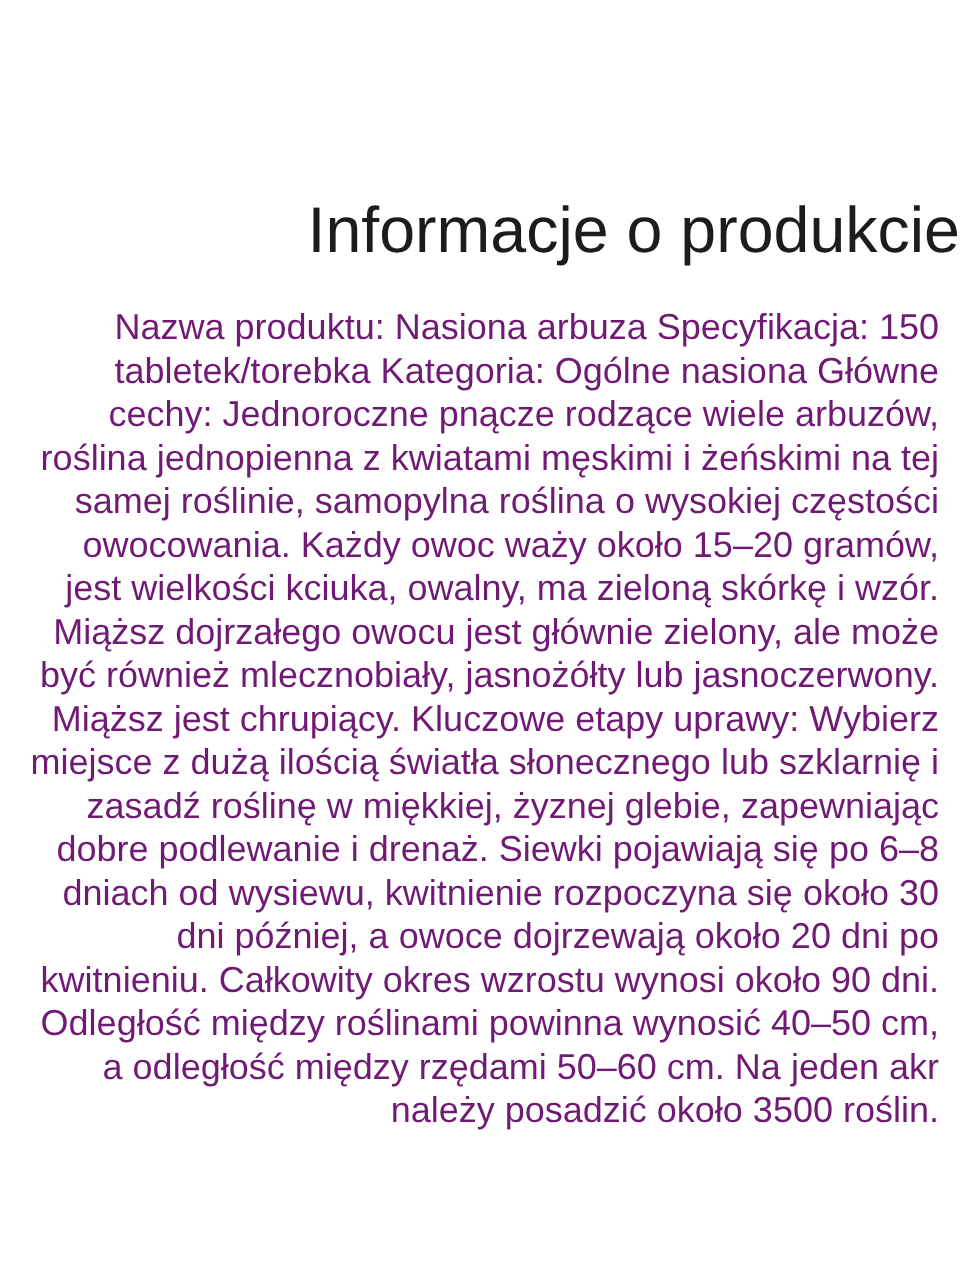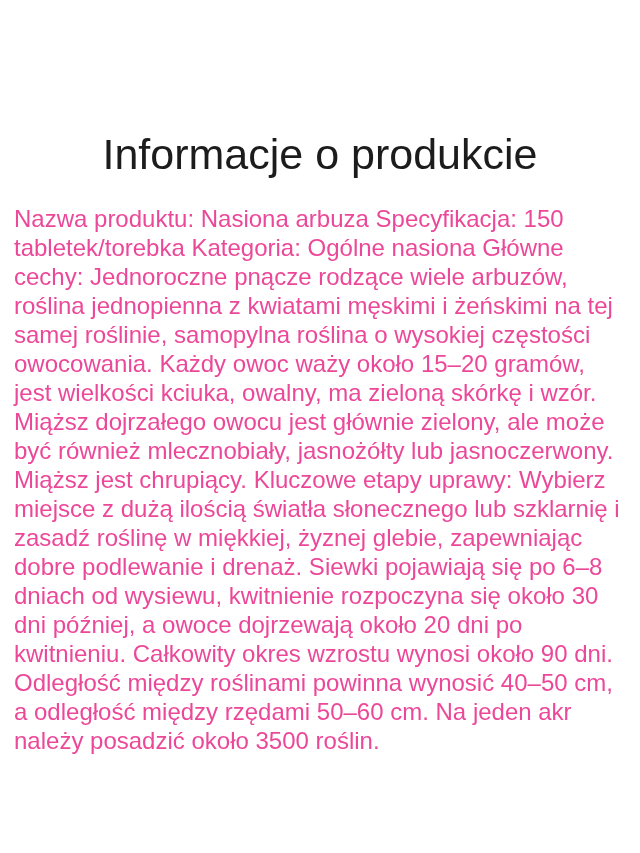--- a/index.html
+++ b/index.html
@@ -16,36 +16,36 @@
   }
   .page {
     width: 640px;
     height: 853px;
     box-sizing: border-box;
     background: #ffffff;
   }
   .page-title {
     margin: 0;
     padding-top: 130px;
-    text-align: center;
+    text-align: right;
     font-size: 43px;
     font-weight: 400;
     letter-spacing: 0px;
     color: #1c1c1c;
     font-family: "Liberation Sans", sans-serif;
   }
   .product-description {
     margin: 0;
     margin-top: 25px;
     padding: 0 14px;
     font-size: 24px;
     line-height: 29px;
     font-weight: 400;
-    text-align: left;
-    color: #ec4899;
+    text-align: right;
+    color: #701a75;
     font-family: "Liberation Sans", sans-serif;
   }
 </style>
 </head>
 <body>
 
 <div class="page">
   <h1 class="page-title">Informacje o produkcie</h1>
   <p class="product-description">Nazwa produktu: Nasiona arbuza Specyfikacja: 150 tabletek/torebka Kategoria: Ogólne nasiona Główne cechy: Jednoroczne pnącze rodzące wiele arbuzów, roślina jednopienna z kwiatami męskimi i żeńskimi na tej samej roślinie, samopylna roślina o wysokiej częstości owocowania. Każdy owoc waży około 15–20 gramów, jest wielkości kciuka, owalny, ma zieloną skórkę i wzór. Miąższ dojrzałego owocu jest głównie zielony, ale może być również mlecznobiały, jasnożółty lub jasnoczerwony. Miąższ jest chrupiący. Kluczowe etapy uprawy: Wybierz miejsce z dużą ilością światła słonecznego lub szklarnię i zasadź roślinę w miękkiej, żyznej glebie, zapewniając dobre podlewanie i drenaż. Siewki pojawiają się po 6–8 dniach od wysiewu, kwitnienie rozpoczyna się około 30 dni później, a owoce dojrzewają około 20 dni po kwitnieniu. Całkowity okres wzrostu wynosi około 90 dni. Odległość między roślinami powinna wynosić 40–50 cm, a odległość między rzędami 50–60 cm. Na jeden akr należy posadzić około 3500 roślin.</p>
 </div>

